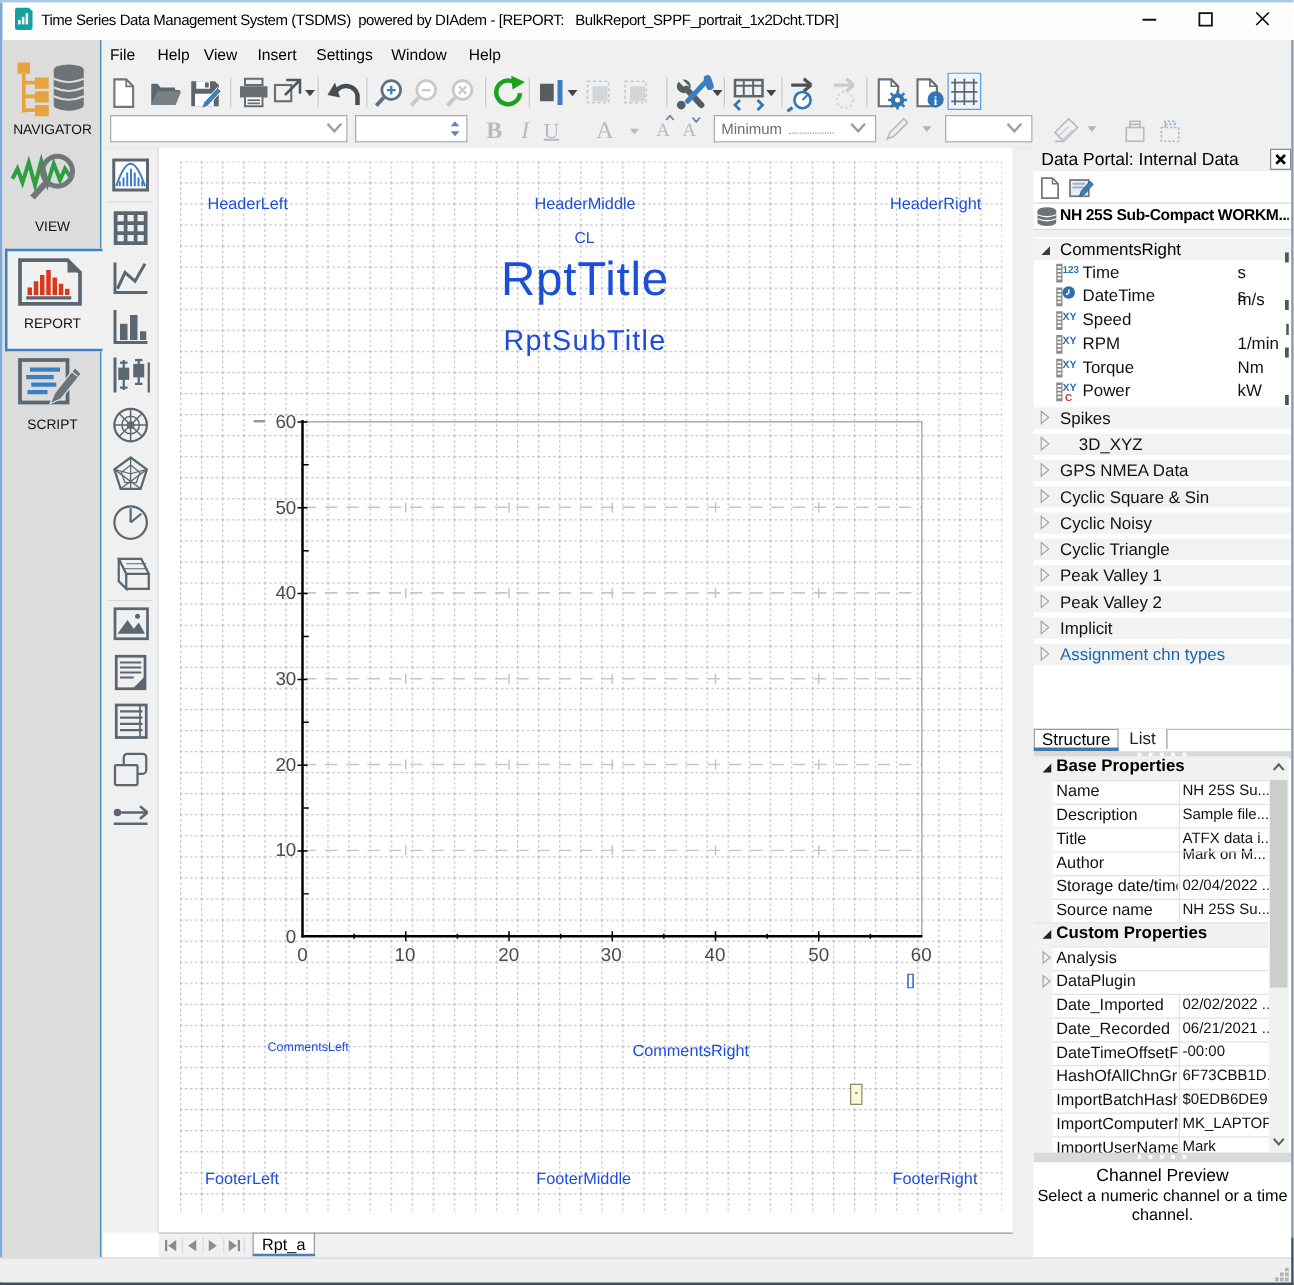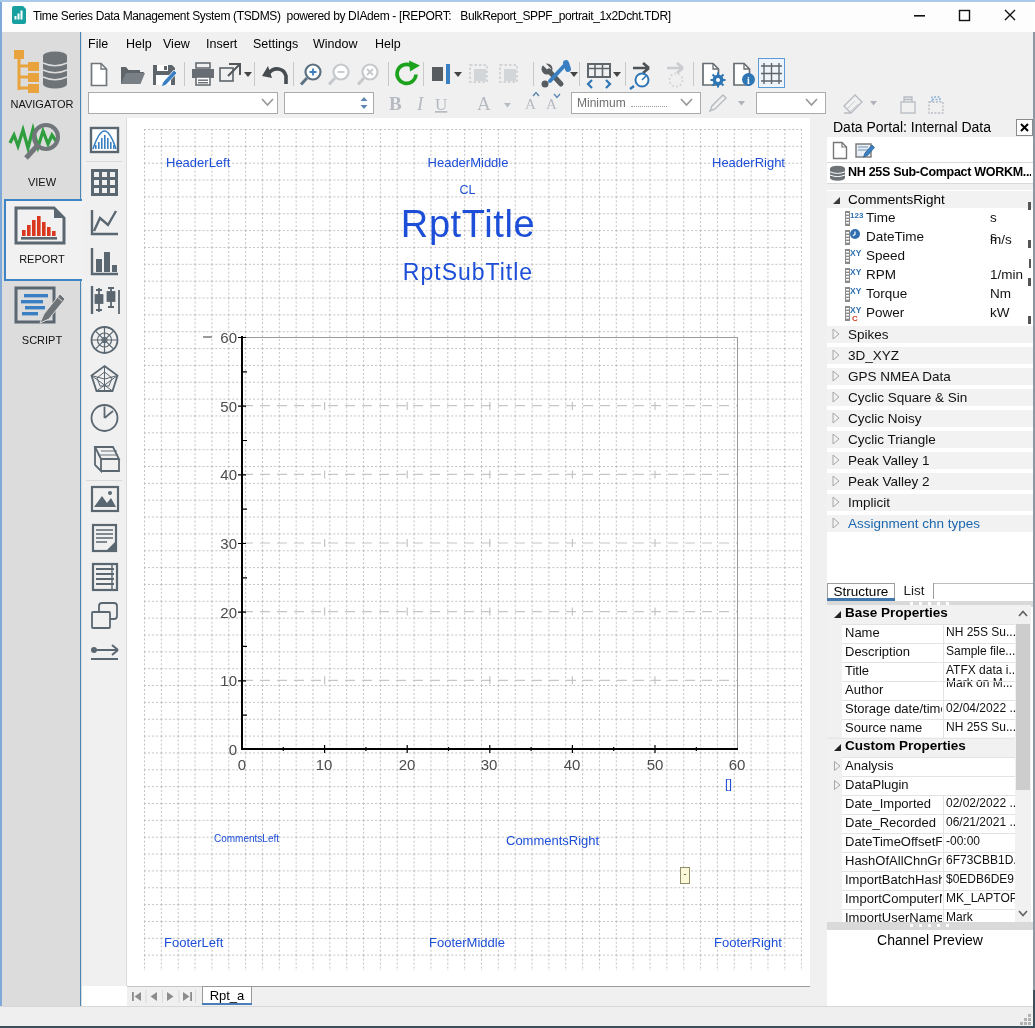--- a/index.html
+++ b/index.html
@@ -566,21 +566,21 @@
     <div class="abs grp" style="left:827px;top:347px;width:206px;height:17px;"></div>
     <div class="abs grp" style="left:827px;top:368px;width:206px;height:17px;"></div>
     <div class="abs grp" style="left:827px;top:389px;width:206px;height:17px;"></div>
     <div class="abs grp" style="left:827px;top:410px;width:206px;height:17px;"></div>
     <div class="abs grp" style="left:827px;top:431px;width:206px;height:17px;"></div>
     <div class="abs grp" style="left:827px;top:452px;width:206px;height:17px;"></div>
     <div class="abs grp" style="left:827px;top:473px;width:206px;height:17px;"></div>
     <div class="abs grp" style="left:827px;top:494px;width:206px;height:17px;"></div>
     <div class="abs grp" style="left:827px;top:515px;width:206px;height:17px;"></div>
     <div class="abs gname" style="top:327px;">Spikes</div>
-    <div class="abs gname" style="top:348px;">3D_XYZ</div>
+    <div class="abs gname" style="top:348px;margin-left:15px;">3D_XYZ</div>
     <div class="abs gname" style="top:369px;">GPS NMEA Data</div>
     <div class="abs gname" style="top:390px;">Cyclic Square &amp; Sin</div>
     <div class="abs gname" style="top:411px;">Cyclic Noisy</div>
     <div class="abs gname" style="top:432px;">Cyclic Triangle</div>
     <div class="abs gname" style="top:453px;">Peak Valley 1</div>
     <div class="abs gname" style="top:474px;">Peak Valley 2</div>
     <div class="abs gname" style="top:495px;">Implicit</div>
     <div class="abs gname" style="top:516px;color:#1a67ad;">Assignment chn types</div>
     <svg class="abs" style="left:831px;top:326px" width="10" height="206" viewBox="0 0 10 206">
       <g fill="none" stroke="#a6a6a6" stroke-width="1">
@@ -682,20 +682,21 @@
       <g fill="#fff">
         <rect x="0" y="0" width="3" height="3"></rect>
         <rect x="9" y="0" width="3" height="3"></rect>
         <rect x="18" y="0" width="3" height="3"></rect>
         <rect x="27" y="0" width="3" height="3"></rect>
         <rect x="36" y="0" width="3" height="3"></rect>
       </g>
     </svg>
   <div class="abs" style="left:827px;top:930px;width:206px;height:76px;background:#fff;font-size:13px;text-align:center;">
     <div style="margin-top:2px;font-size:14px;">Channel Preview</div>
+    <div style="margin-top:1px">Select a numeric channel or a time<br>channel.</div>
   </div>
 </div>
 
 <div class="abs" id="statusbar"></div>
 <svg class="abs" style="left:1020px;top:1014px" width="13" height="13" viewBox="0 0 13 13">
   <g fill="#b3b3b3">
       <rect x="8" y="0" width="3" height="3"></rect>
       <rect x="4" y="4" width="3" height="3"></rect>
       <rect x="8" y="4" width="3" height="3"></rect>
       <rect x="0" y="8" width="3" height="3"></rect>

